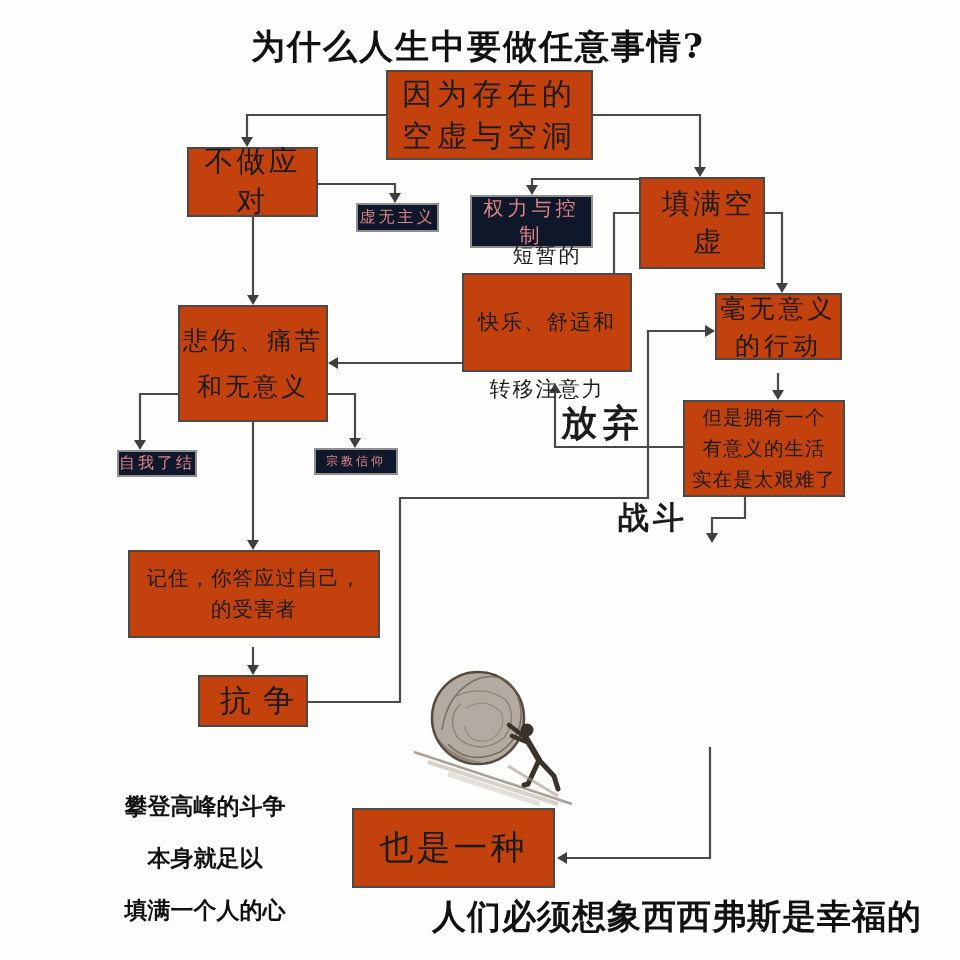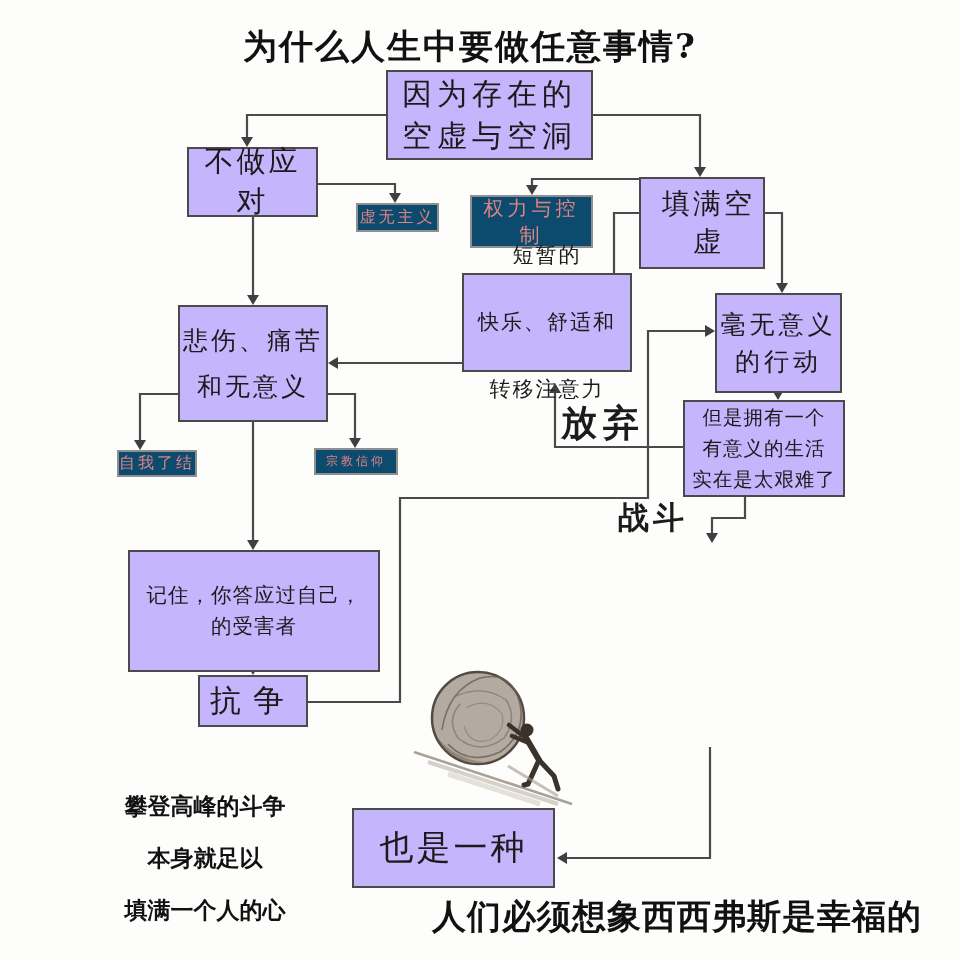--- a/index.html
+++ b/index.html
@@ -3,49 +3,49 @@
 <meta charset="utf-8">
 <style>
   html,body{margin:0;padding:0;}
   body{background:#ffffff;}
   #stage{
     position:relative;width:960px;height:960px;background:#fdfdfc;
     font-family:"DejaVu Sans",sans-serif;color:#1b1b1b;overflow:hidden;
   }
   #wires{position:absolute;left:0;top:0;width:960px;height:960px;}
   .box{
-    position:absolute;border:2.5px solid #4a4a4a;background:#c4b5fd;
+    position:absolute;border:2.5px solid #4a4a4a;background:#c2410c;
     display:flex;flex-direction:column;align-items:center;justify-content:center;
     text-align:center;font-weight:500;box-sizing:border-box;z-index:2;
   }
   .box .ln{display:block;}
   .redbox{
-    position:absolute;border:2px solid #8f8f8f;background:#0c4a6e;
+    position:absolute;border:2px solid #8f8f8f;background:#0f172a;
     display:flex;align-items:center;justify-content:center;text-align:center;
     color:#dd8484;font-weight:500;box-sizing:border-box;z-index:2;
   }
   .floating{position:absolute;z-index:2;font-weight:600;}
   .serif{font-family:"DejaVu Serif",serif;font-weight:bold;color:#111;}
   
-  #title{left:0;top:24px;width:940px;text-align:center;font-size:34px;letter-spacing:2px;}
+  #title{left:8px;top:24px;width:940px;text-align:center;font-size:34px;letter-spacing:2px;}
   #b-existence{left:386px;top:70px;width:207px;height:90px;font-size:30px;line-height:42px;letter-spacing:5px;}
   #b-nocope{left:187px;top:147px;width:131px;height:70px;font-size:29px;letter-spacing:3px;}
   #b-nihilism{left:356px;top:203px;width:83px;height:29px;font-size:16px;letter-spacing:3px;}
   #b-power{left:470px;top:195px;width:123px;height:53px;font-size:20px;letter-spacing:4px;}
   #b-fillvoid{left:639px;top:177px;width:126px;height:92px;font-size:28px;letter-spacing:3px;padding-left:13px;}
   #b-pleasure{left:462px;top:273px;width:170px;height:99px;font-size:21px;line-height:31px;letter-spacing:2px;gap:36px;}
-  #b-meaningless{left:715px;top:293px;width:127px;height:100px;font-size:25px;line-height:37px;letter-spacing:4px;}
+  #b-meaningless{left:715px;top:293px;width:127px;height:67px;font-size:25px;line-height:37px;letter-spacing:4px;}
   #b-sadness{left:178px;top:305px;width:150px;height:117px;font-size:25px;line-height:46px;letter-spacing:3px;}
   #b-suicide{left:117px;top:450px;width:80px;height:27px;font-size:16px;letter-spacing:3px;}
   #b-religion{left:314px;top:448px;width:84px;height:27px;font-size:12px;letter-spacing:3px;}
   #t-giveup{left:561px;top:399px;font-size:36px;letter-spacing:6px;}
   #b-toohard{left:683px;top:400px;width:162px;height:97px;font-size:19.5px;line-height:31px;letter-spacing:1px;}
   #t-fight{left:618px;top:497px;font-size:31px;letter-spacing:4px;}
-  #b-remember{left:128px;top:550px;width:252px;height:122px;font-size:20.5px;line-height:31px;letter-spacing:1px;}
-  #b-resist{left:198px;top:675px;width:110px;height:52px;font-size:31px;letter-spacing:12px;padding-left:0;}
+  #b-remember{left:128px;top:550px;width:252px;height:88px;font-size:20.5px;line-height:31px;letter-spacing:1px;}
+  #b-resist{left:198px;top:675px;width:110px;height:52px;font-size:31px;letter-spacing:12px;padding-left:0;align-items:flex-end;}
   #b-reasons{left:578px;top:543px;width:267px;height:204px;font-size:16.5px;line-height:22.4px;
              align-items:flex-start;justify-content:flex-start;text-align:left;padding:6px 8px;}
   #b-hero{left:352px;top:808px;width:203px;height:80px;font-size:34px;letter-spacing:3px;}
   #t-climb{left:38px;top:780px;width:334px;text-align:center;font-size:23px;line-height:52px;}
   #t-happy{left:432px;top:894px;width:528px;text-align:left;font-size:34px;letter-spacing:1px;}
   #sisyphus{position:absolute;left:408px;top:646px;width:170px;height:164px;z-index:1;}
 </style>
 </head>
 <body>
 

